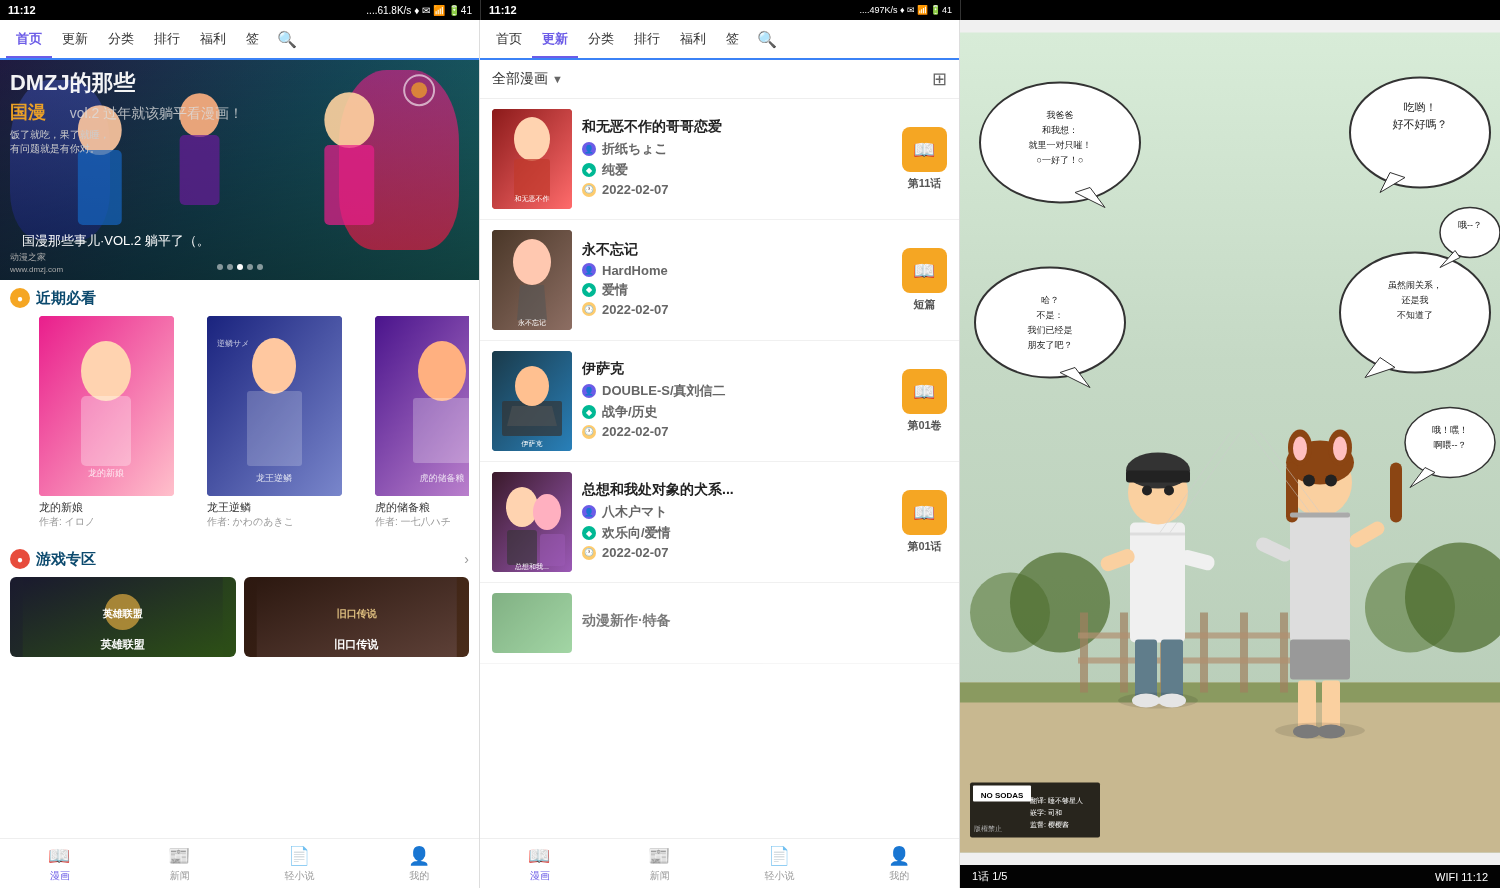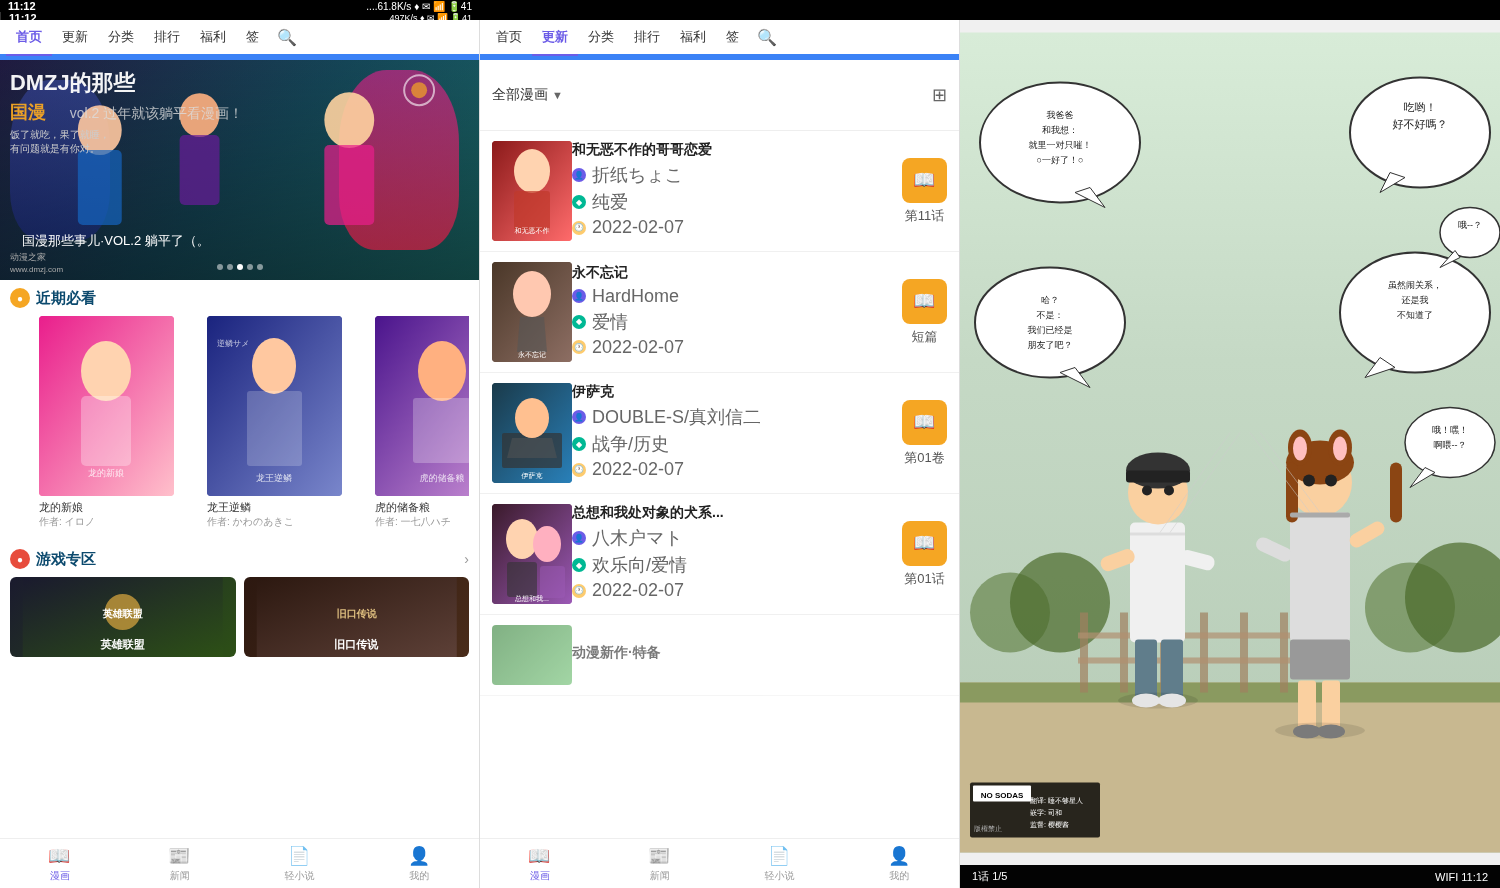--- a/index.html
+++ b/index.html
@@ -48,21 +48,21 @@
       flex-direction: column;
       overflow: hidden;
     }
 
     
     .nav-tabs {
       display: flex;
       align-items: center;
       padding: 0 6px;
       background: #fff;
-      border-bottom: 6px solid #3b82f6;
+      border-bottom: 2px solid #3b82f6;
       height: 40px;
     }
     .nav-tab {
       padding: 8px 10px;
       font-size: 13px;
       color: #333;
       cursor: pointer;
       position: relative;
     }
     .nav-tab.active {
@@ -264,21 +264,21 @@
       font-size: 10px;
       color: #999;
     }
     .bottom-tab-label.active-label { color: #6c5ce7; }
 
     
     .filter-bar {
       display: flex;
       align-items: center;
       justify-content: space-between;
-      padding: 24px 12px;
+      padding: 8px 12px;
       border-bottom: 1px solid #eee;
     }
     .filter-btn {
       display: flex;
       align-items: center;
       gap: 4px;
       font-size: 14px;
       color: #333;
       cursor: pointer;
     }
@@ -288,20 +288,21 @@
     
     .update-list {
       flex: 1;
       overflow-y: auto;
     }
     .update-item {
       display: flex;
       padding: 10px 12px;
       border-bottom: 1px solid #f0f0f0;
       align-items: center;
+      gap: 10px;
     }
     .update-cover {
       width: 80px;
       height: 100px;
       border-radius: 4px;
       flex-shrink: 0;
       overflow: hidden;
     }
     .uc-1 { background: linear-gradient(135deg, #8B1A1A 0%, #c0392b 50%, #ff6b6b 100%); }
     .uc-2 { background: linear-gradient(135deg, #4a3728 0%, #8d6e63 100%); }
@@ -331,42 +332,42 @@
       border-radius: 50%;
       display: flex;
       align-items: center;
       justify-content: center;
       font-size: 8px;
       color: #fff;
     }
     .mi-author { background: #6c5ce7; }
     .mi-genre { background: #00b894; }
     .mi-date { background: #fdcb6e; }
-    .meta-text { font-size: 18px; color: #666; }
+    .meta-text { font-size: 13px; color: #666; font-weight: bold; }
     .update-badge {
       flex-shrink: 0;
       display: flex;
       flex-direction: column;
       align-items: center;
       gap: 4px;
     }
     .badge-icon {
       width: 45px; height: 45px;
       background: #f5a623;
       border-radius: 8px;
       display: flex;
       align-items: center;
       justify-content: center;
       color: #fff;
       font-size: 18px;
     }
     .badge-text {
-      font-size: 13px;
+      font-size: 11px;
       color: #555;
-      font-weight: normal;
+      font-weight: bold;
     }
 
     
     .reader-content {
       flex: 1;
       overflow: hidden;
       position: relative;
       background: #f0f0f0;
     }
 
@@ -412,21 +413,21 @@
       width: 100px;
       height: 160px;
       background: linear-gradient(180deg, #3f51b5 0%, #1a237e 100%);
       border-radius: 40% 40% 30% 30%;
       opacity: 0.5;
     }
   </style>
 </head>
 <body>
 
-<div style="display:flex; height:20px; background:#000;flex-direction:column;">
+<div style="display:flex; height:20px; background:#000;">
   <div style="width:480px; display:flex; justify-content:space-between; align-items:center; padding:0 8px;">
     <span style="color:#fff; font-size:11px; font-weight:bold;">11:12</span>
     <span style="color:#fff; font-size:10px;">....61.8K/s ♦ ✉ 📶 🔋41</span>
   </div>
   <div style="width:480px; display:flex; justify-content:space-between; align-items:center; padding:0 8px; border-left:1px solid #333;">
     <span style="color:#fff; font-size:11px; font-weight:bold;">11:12</span>
     <span style="color:#fff; font-size:9px;">....497K/s ♦ ✉ 📶 🔋41</span>
   </div>
   <div style="flex:1; border-left:1px solid #333;"></div>
 </div>

